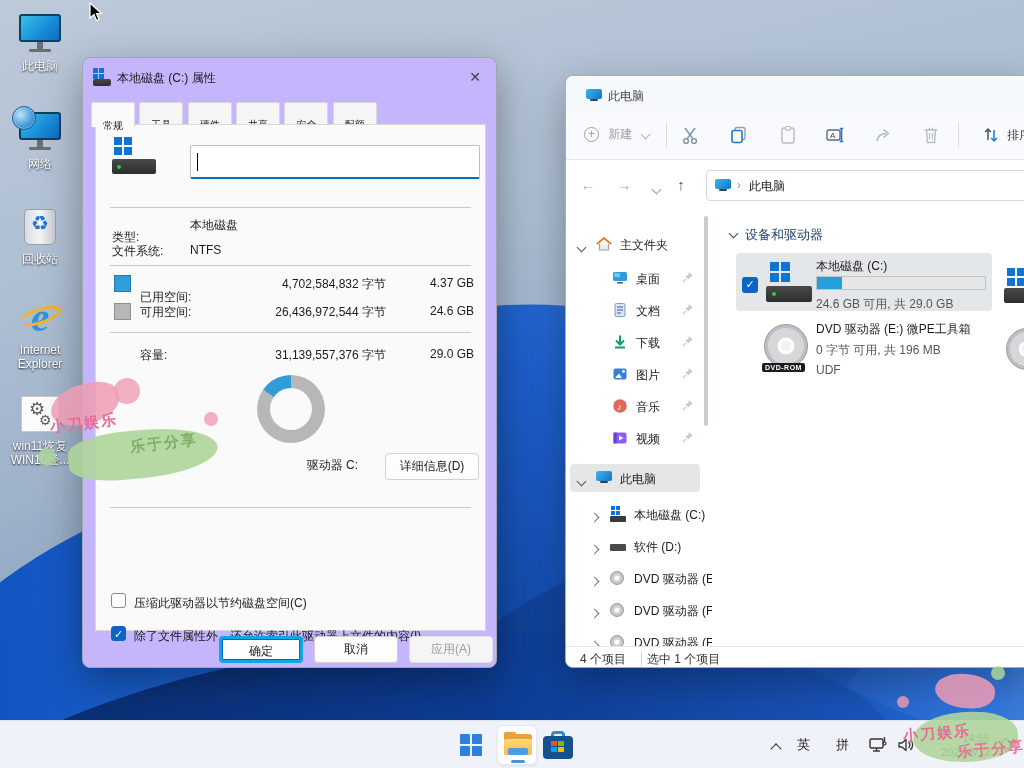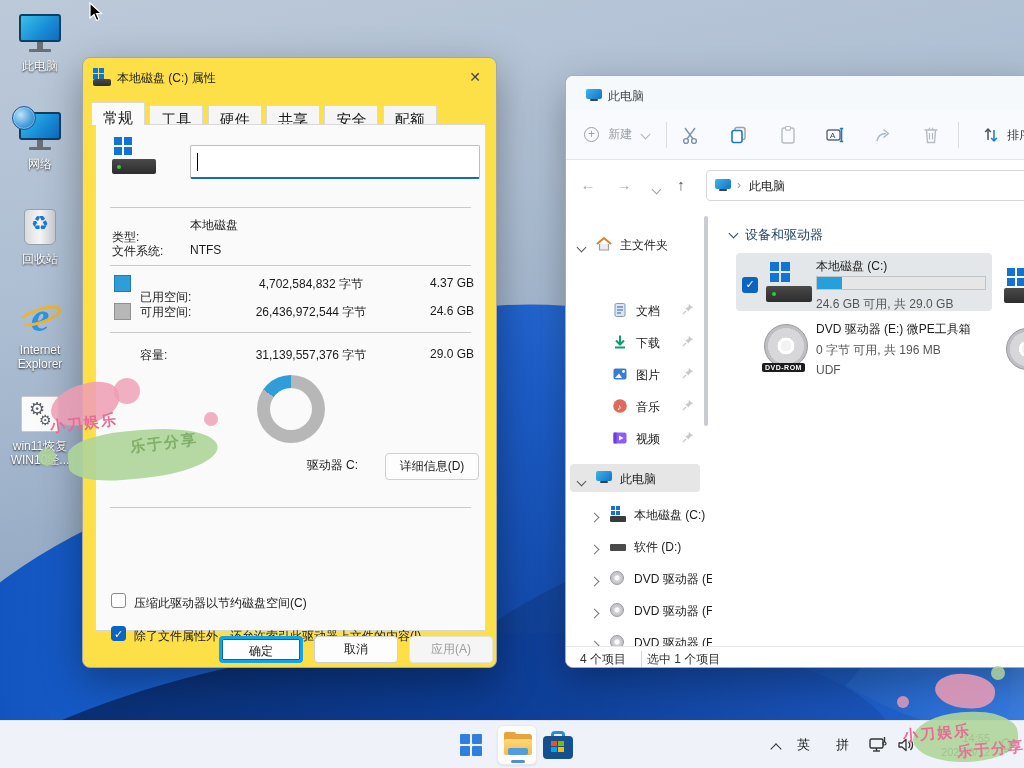--- a/index.html
+++ b/index.html
@@ -47,46 +47,46 @@
 
   
   .wm { position:absolute; z-index:50; pointer-events:none; }
   .blob { position:absolute; border-radius:50%; }
   .wm-text { position:absolute; font-weight:bold; font-size:15px; letter-spacing:2px; white-space:nowrap; }
   .wm-pink { color:#e86a96; }
   .wm-green { color:#93c47d; }
 
   
   .dlg { position:absolute; left:82px; top:57px; width:415px; height:611px; z-index:20;
-    background:#fde047; border:1px solid #9fa6ad; border-radius:8px; box-shadow:0 14px 40px rgba(0,0,0,.35); }
+    background:#c4b5fd; border:1px solid #9fa6ad; border-radius:8px; box-shadow:0 14px 40px rgba(0,0,0,.35); }
   .dlg-title { position:absolute; left:0; top:0; width:100%; height:38px; }
   .dlg-title .txt { position:absolute; left:34px; top:12px; font-size:12px; color:#1b1b1b; }
   .dlg-close { position:absolute; right:10px; top:8px; width:22px; height:22px; text-align:center;
     line-height:22px; font-size:14px; color:#444; cursor:pointer; }
   .tabstrip { position:absolute; left:8px; top:44px; height:23px; }
-  .tab { position:relative; display:inline-block; padding:4px 11px; height:23px; line-height:22px;
-    background:#fdfdfd; border:1px solid #d9d9d9; border-bottom:none; margin-right:1px; font-size:15px;
+  .tab { position:relative; display:inline-block; padding:12px 11px; height:23px; line-height:22px;
+    background:#fdfdfd; border:1px solid #d9d9d9; border-bottom:none; margin-right:1px; font-size:10px;
     vertical-align:bottom; border-radius:2px 2px 0 0; }
   .tab.sel { background:#fafafa; height:23px; z-index:2; }
   .tab.unsel { height:20px; line-height:19px; background:#f5f5f5; }
   .page { position:absolute; left:12px; top:66px; width:391px; height:507px;
     background:#fafafa; border:1px solid #d9d9d9; }
   .hr { position:absolute; left:14px; width:361px; border-top:1px solid #c9c9c9; }
   .drive-ico { position:relative; }
   .winlogo { position:absolute; display:grid; grid-template-columns:8px 8px; grid-template-rows:8px 8px; gap:2px; }
   .winlogo span { background:#1173d4; }
   .drv-body { position:absolute; background:linear-gradient(#4a4a4a,#2d2d2d); border-radius:2px; }
   .drv-led { position:absolute; width:4px; height:4px; border-radius:50%; background:#2ecc40; }
   .dlg-input { position:absolute; left:94px; top:20px; width:290px; height:34px; background:#fff;
     border:1px solid #bfbfbf; border-bottom:2px solid #0f6cbd; border-radius:2px; }
   .caret { position:absolute; left:7px; top:7px; width:1px; height:18px; background:#000; }
   .frow-label { position:absolute; left:16px; color:#1b1b1b; }
   .frow-value { position:absolute; left:94px; color:#1b1b1b; }
   .swatch { position:absolute; width:17px; height:17px; border:1px solid #8a8a8a; }
-  .bytes { position:absolute; text-align:center; width:150px; }
+  .bytes { position:absolute; text-align:right; width:150px; }
   .gbs { position:absolute; text-align:right; width:70px; }
   .donut { position:absolute; left:161px; top:250px; width:68px; height:68px; border-radius:50%;
     background:conic-gradient(#b7b7b7 0deg 305deg, #2e9dd8 305deg 360deg); }
   .donut::after { content:""; position:absolute; left:13px; top:13px; width:42px; height:42px;
     border-radius:50%; background:#fafafa; }
   .btn { position:absolute; height:27px; border-radius:4px; background:#fdfdfd; border:1px solid #d0d0d0;
     text-align:center; line-height:25px; font-size:12px; cursor:pointer; }
   .btn.primary { border:3px solid #0ea5e9; box-shadow:inset 0 0 0 1px #0067c0; }
   .btn.disabled { background:#f5f5f5; border-color:#e2e2e2; color:#9d9d9d; cursor:default; }
   .cb { position:absolute; width:15px; height:15px; border:1px solid #8a8a8a; border-radius:3px; background:#fff; }
@@ -414,20 +414,32 @@
       <div class="sidebar">
         <div class="srow" style="top:20px;">
           <span class="chev"><span class="chev-d"></span></span>
           <svg class="ic" style="left:26px;" viewBox="0 0 16 16">
             <path d="M1 8 L8 2 L15 8" fill="none" stroke="#d9822b" stroke-width="2"></path>
             <path d="M3.5 8 L3.5 14 L12.5 14 L12.5 8" fill="#eceef0" stroke="#9aa0a6" stroke-width="1.2"></path>
           </svg>
           <span class="t" style="left:50px;">主文件夹</span>
         </div>
 
+        <div class="srow" style="top:54px;">
+          <svg class="ic" style="left:42px;" viewBox="0 0 16 16">
+            <rect x="1" y="2" width="14" height="9" rx="1.5" fill="#2f9ae0"></rect>
+            <rect x="2.2" y="3.2" width="6" height="4" rx="1" fill="#7cc4ef"></rect>
+            <rect x="5" y="12" width="6" height="1.6" fill="#55606b"></rect>
+          </svg>
+          <span class="t" style="left:66px;">桌面</span>
+          <svg class="pin" viewBox="0 0 12 12">
+              <path d="M7 1 L11 5 L8.5 5.5 L6.5 8.5 L3.5 5.5 L6.5 3.5 Z" fill="#9aa0a6"></path>
+              <line x1="4" y1="8" x2="1" y2="11" stroke="#9aa0a6" stroke-width="1.2"></line>
+            </svg>
+        </div>
 
         <div class="srow" style="top:86px;">
           <svg class="ic" style="left:42px;" viewBox="0 0 16 16">
             <rect x="3" y="1.5" width="10" height="13" rx="1.5" fill="#dce6f2" stroke="#7d9cc0" stroke-width="1"></rect>
             <line x1="5" y1="5" x2="11" y2="5" stroke="#4a78b0" stroke-width="1.2"></line>
             <line x1="5" y1="8" x2="11" y2="8" stroke="#4a78b0" stroke-width="1.2"></line>
             <line x1="5" y1="11" x2="9" y2="11" stroke="#4a78b0" stroke-width="1.2"></line>
           </svg>
           <span class="t" style="left:66px;">文档</span>
           <svg class="pin" viewBox="0 0 12 12">

